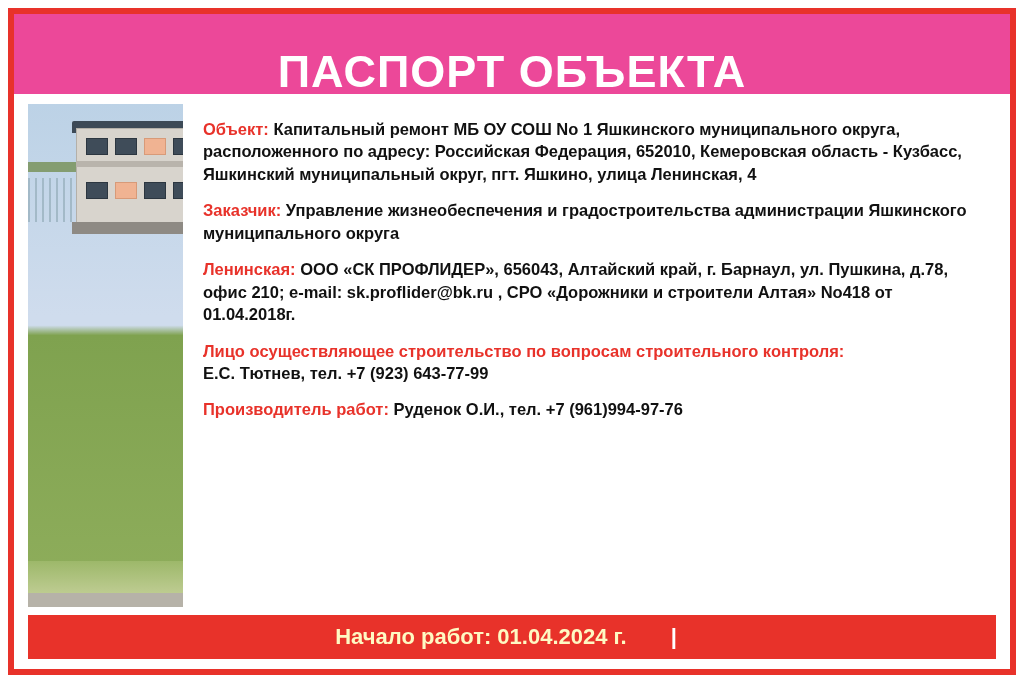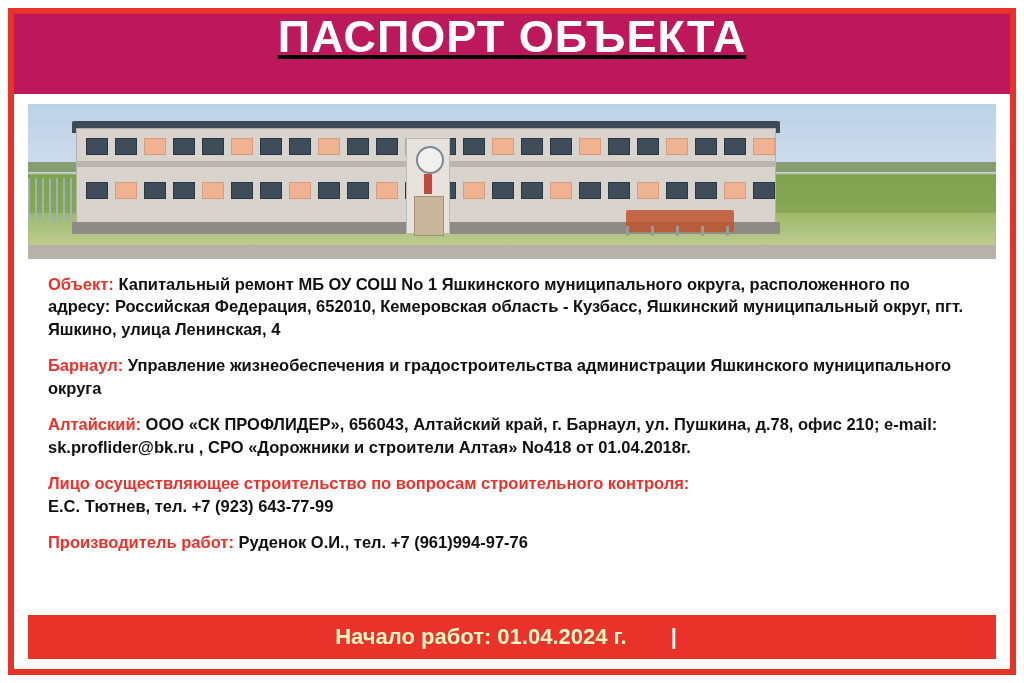--- a/index.html
+++ b/index.html
@@ -22,44 +22,42 @@
     height: 667px;
     box-sizing: border-box;
     border: 6px solid #e8322a;
     background: #ffffff;
     display: flex;
     flex-direction: column;
   }
 
   
   .header {
-    background: #be185d;
+    background: #ec4899;
     height: 80px;
     flex: 0 0 80px;
     display: flex;
-    align-items: flex-start;
+    align-items: flex-end;
     justify-content: center;
-    text-decoration: underline;
   }
   .header-title {
     color: #ffffff;
     font-size: 45px;
     font-weight: bold;
     letter-spacing: 1px;
     line-height: 1;
     white-space: nowrap;
   }
 
   
   .inner {
     flex: 1 1 auto;
     padding: 10px 14px 0 14px;
     box-sizing: border-box;
     display: flex;
-    flex-direction: column;
   }
 
   
   .photo-wrap {
     flex: 0 0 155px;
     width: 100%;
     position: relative;
     overflow: hidden;
   }
   .photo {
@@ -341,25 +339,25 @@
       </div>
     </div>
 
     <div class="body-text">
 
       <p class="para">
         <span class="lbl">Объект:</span><span> Капитальный ремонт МБ ОУ СОШ No 1 Яшкинского муниципального округа, расположенного по адресу: Российская Федерация, 652010, Кемеровская область - Кузбасс, Яшкинский муниципальный округ, пгт. Яшкино, улица Ленинская, 4</span>
       </p>
 
       <p class="para">
-        <span class="lbl">Барнаул:</span><span> Управление жизнеобеспечения и градостроительства администрации Яшкинского муниципального округа</span>
+        <span class="lbl">Заказчик:</span><span> Управление жизнеобеспечения и градостроительства администрации Яшкинского муниципального округа</span>
       </p>
 
       <p class="para">
-        <span class="lbl">Алтайский:</span><span> ООО «СК ПРОФЛИДЕР», 656043, Алтайский край, г. Барнаул, ул. Пушкина, д.78, офис 210; e-mail: sk.proflider@bk.ru , СРО «Дорожники и строители Алтая» No418 от 01.04.2018г.</span>
+        <span class="lbl">Ленинская:</span><span> ООО «СК ПРОФЛИДЕР», 656043, Алтайский край, г. Барнаул, ул. Пушкина, д.78, офис 210; e-mail: sk.proflider@bk.ru , СРО «Дорожники и строители Алтая» No418 от 01.04.2018г.</span>
       </p>
 
       <p class="para all-red">
         <span>Лицо осуществляющее строительство по вопросам строительного контроля:</span><br>
         <span class="sub">Е.С. Тютнев, тел. +7 (923) 643-77-99</span>
       </p>
 
       <p class="para">
         <span class="lbl">Производитель работ:</span><span> Руденок О.И., тел. +7 (961)994-97-76</span>
       </p>

